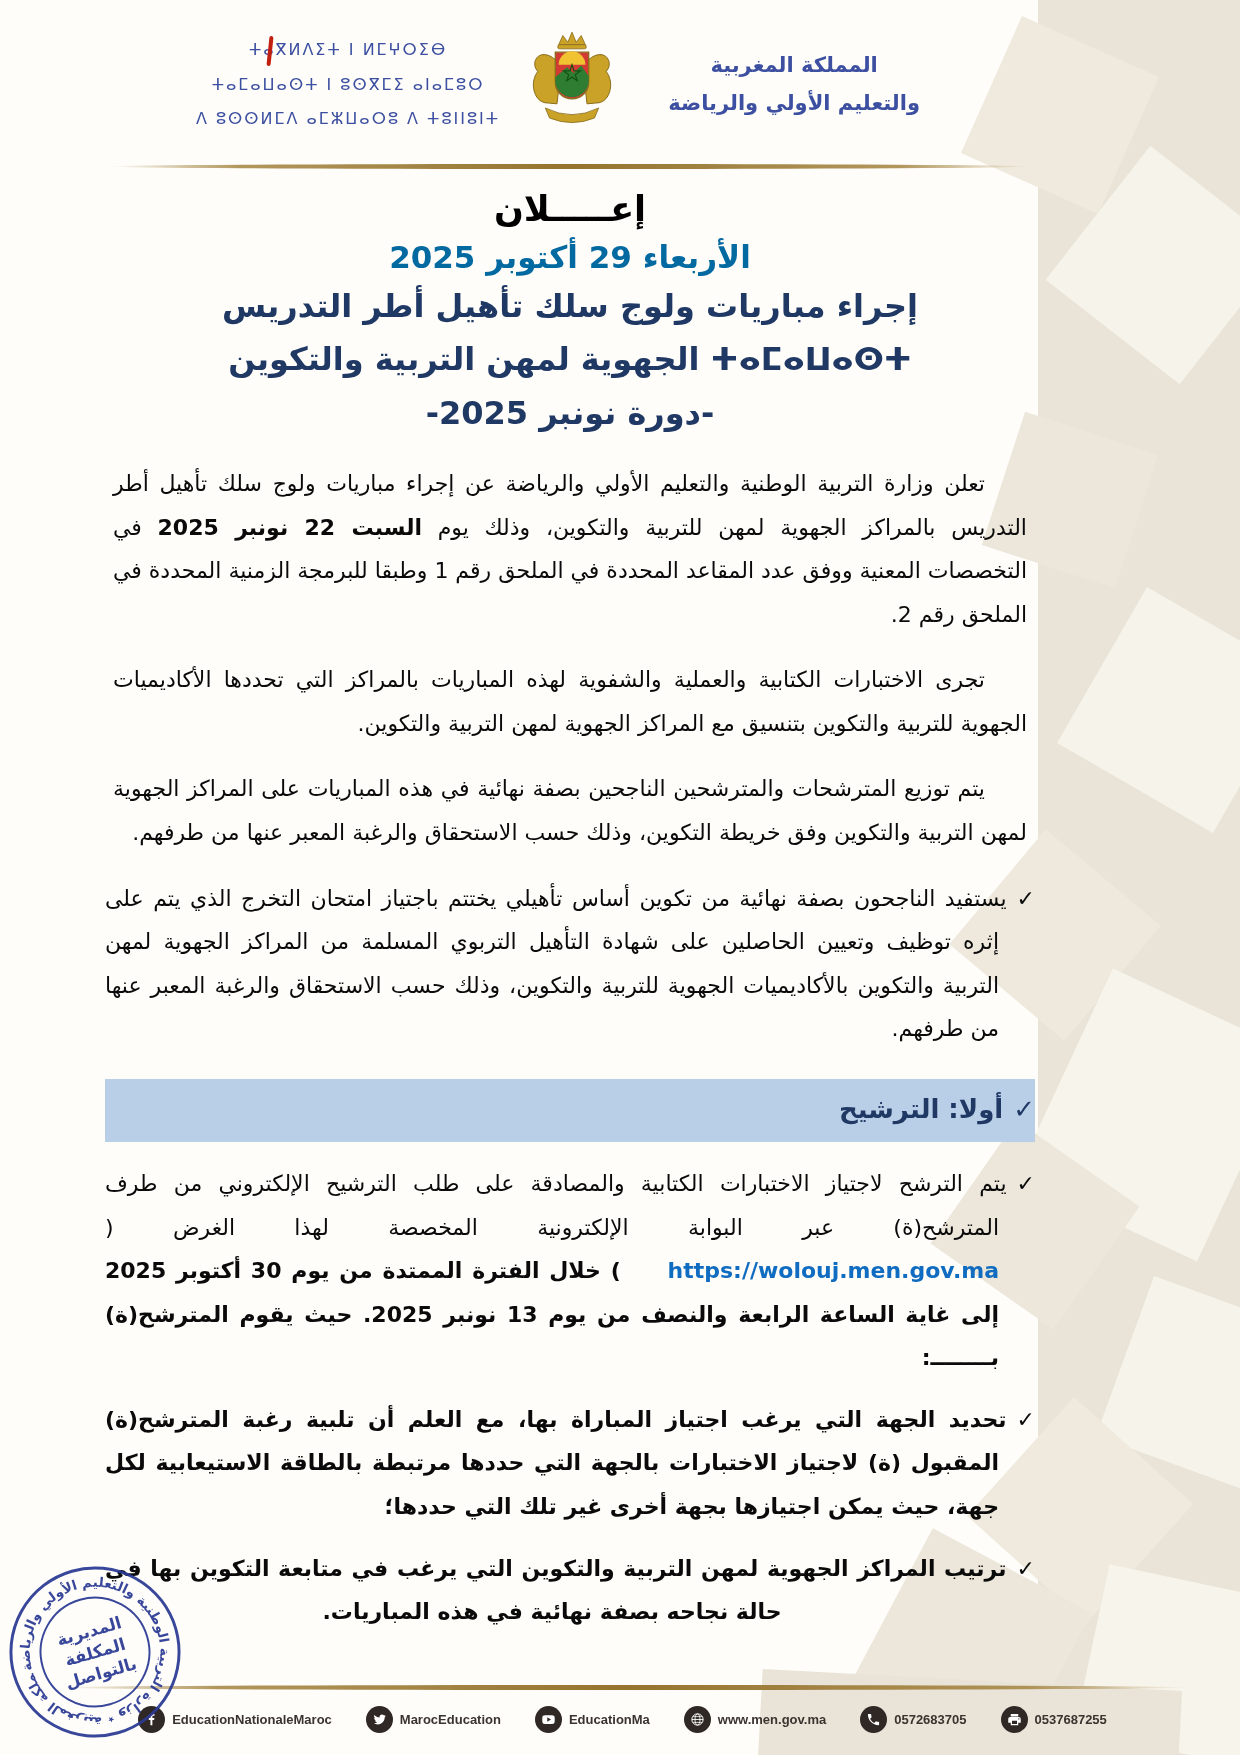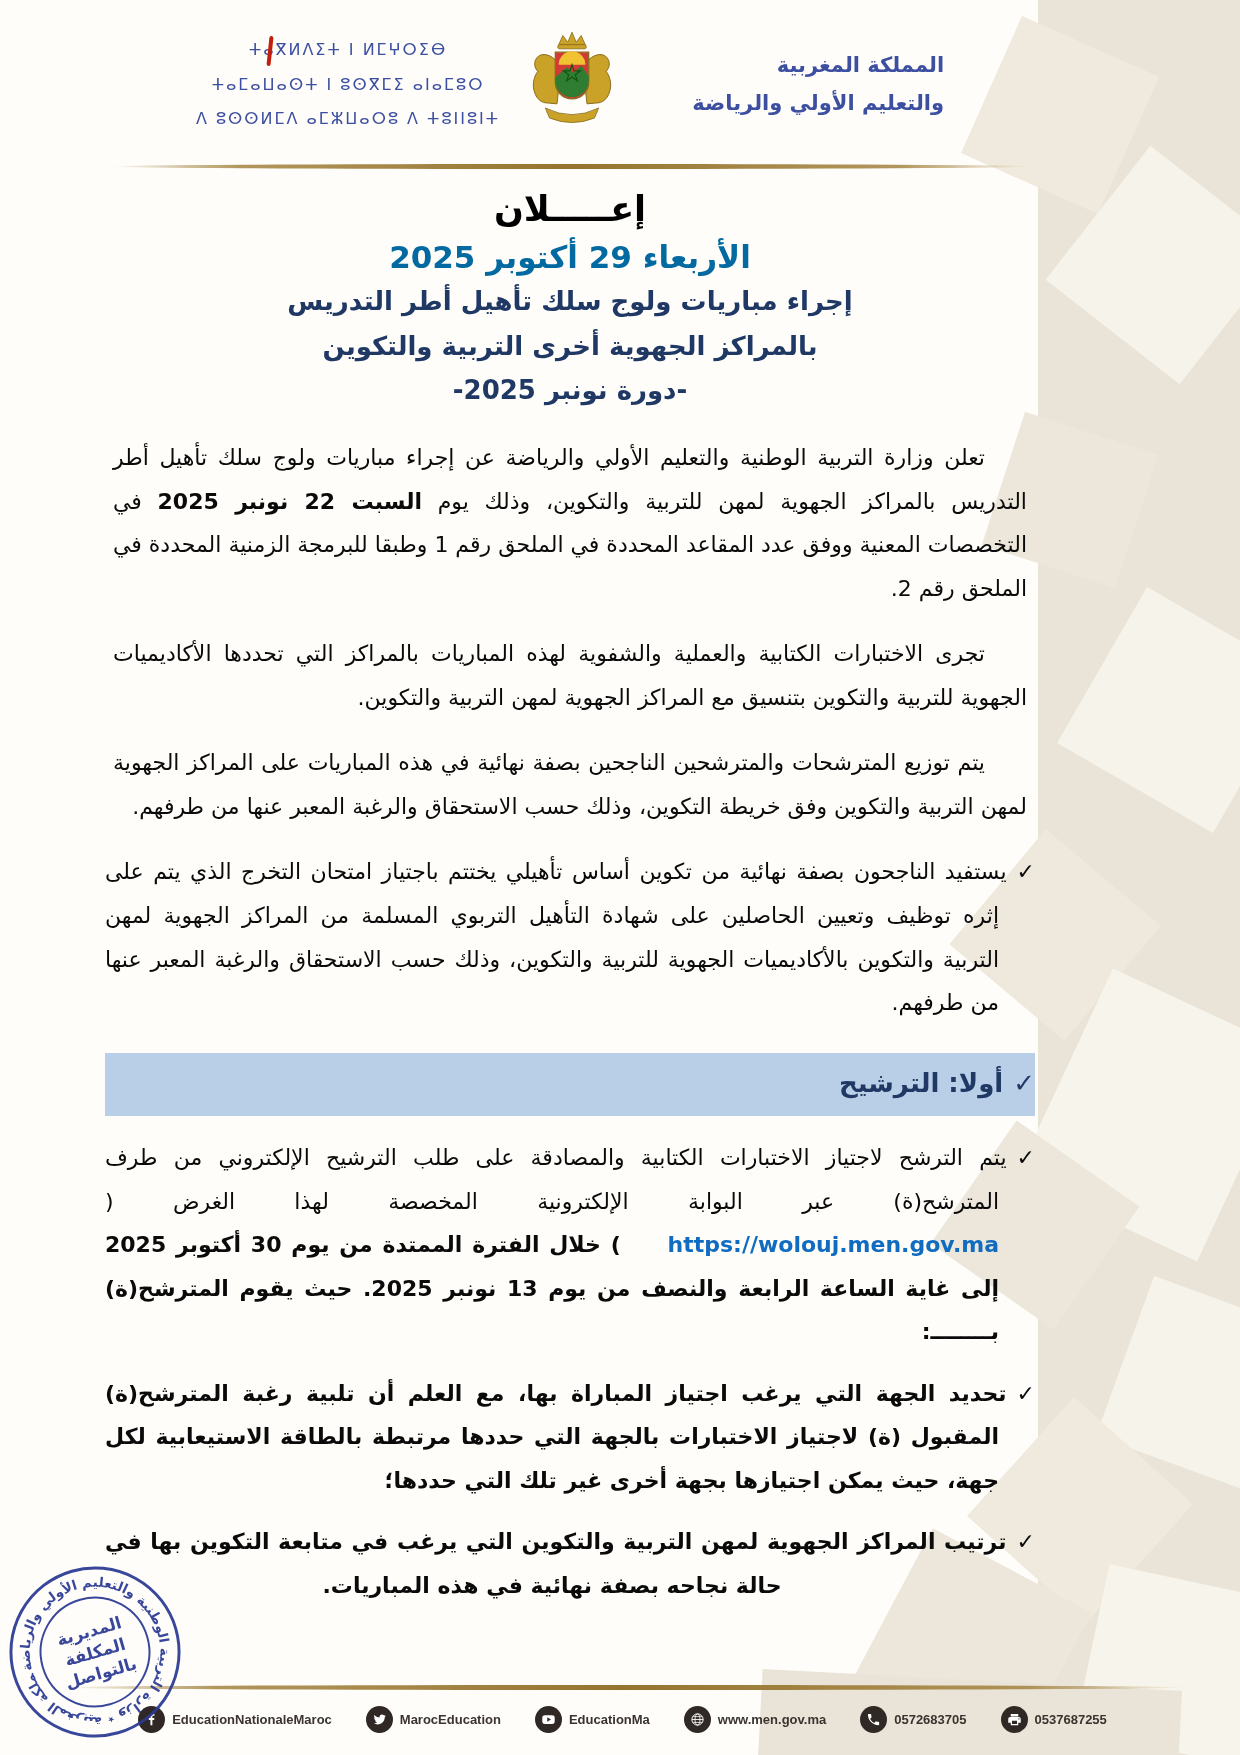--- a/index.html
+++ b/index.html
@@ -3,32 +3,32 @@
 <meta charset="utf-8">
 <style>
   html,body{margin:0;padding:0;background:#ffffff;}
   .page{position:relative;width:1240px;height:1755px;background:#fefdfa;overflow:hidden;
         font-family:"DejaVu Sans",sans-serif;}
   .wm{position:absolute;top:0;left:0;z-index:0;pointer-events:none;}
   .content{position:absolute;z-index:1;left:105px;top:0;width:930px;}
 
   
   .hdr{display:flex;direction:rtl;justify-content:center;align-items:center;gap:22px;margin-top:24px;}
-  .hdr-ar{color:#3c4fa0;font-size:21px;font-weight:bold;line-height:1.8;min-width:300px;}
+  .hdr-ar{color:#3c4fa0;text-align:center;font-size:21px;font-weight:bold;line-height:1.8;min-width:300px;}
   .hdr-tif{color:#3c4fa0;text-align:center;font-size:16px;line-height:2.15;letter-spacing:2px;min-width:300px;}
   .crest{flex:0 0 auto;}
 
   .gold{height:5px;border:0;margin:18px 6px 10px 6px;border-radius:100%/100%;
         background:linear-gradient(90deg,rgba(164,132,64,0) 0%,rgba(164,132,64,.85) 14%,#96742f 50%,rgba(164,132,64,.85) 86%,rgba(164,132,64,0) 100%);}
 
   
   .title{direction:rtl;text-align:center;font-weight:bold;margin-top:20px;}
   .t-blue{color:#000000;font-size:35px;margin:4px 0 10px;}
   .t-date{color:#0369a1;font-size:31px;margin:8px 0;}
-  .t-navy{color:#1f3864;font-size:26px;margin:7px 0;line-height:1.45;}
+  .t-navy{color:#1f3864;font-size:32px;margin:7px 0;line-height:1.45;}
 
   
   .body{direction:rtl;color:#0a0a0a;font-size:22px;line-height:1.98;text-align:justify;margin-top:26px;}
   p.para{margin:22px 8px;text-indent:42px;}
   p.check{margin:18px 0;padding-right:36px;text-indent:-36px;}
   .tick{display:inline-block;text-indent:0;padding-left:10px;font-weight:bold;}
   .b{font-weight:bold;}
   .c-link{color:#0f6cc0;font-weight:bold;text-decoration:none;margin-left:37px;}
   .center-last{text-align-last:center;}
   .banner{background:#b9cee7;color:#1f3864;direction:rtl;text-align:right;font-weight:bold;
@@ -102,21 +102,21 @@
         <div>ⴷ ⵓⵙⵙⵍⵎⴷ ⴰⵎⵣⵡⴰⵔⵓ ⴷ ⵜⵓⵏⵏⵓⵏⵜ</div>
       </div>
     </div>
 
     <div class="gold"></div>
 
     <div class="title">
       <div class="t-blue">إعـــــلان</div>
       <div class="t-date">الأربعاء 29 أكتوبر 2025</div>
       <div class="t-navy">إجراء مباريات ولوج سلك تأهيل أطر التدريس</div>
-      <div class="t-navy">بالمراكز الجهوية أخرى التربية والتكوين</div>
+      <div class="t-navy">ⵜⴰⵎⴰⵡⴰⵙⵜ الجهوية لمهن التربية والتكوين</div>
       <div class="t-navy">-دورة نونبر 2025-</div>
     </div>
 
     <div class="body">
       <p class="para"><span>تعلن وزارة التربية الوطنية والتعليم الأولي والرياضة عن إجراء مباريات ولوج سلك تأهيل أطر التدريس بالمراكز الجهوية لمهن للتربية والتكوين، وذلك يوم </span><span class="b">السبت 22 نونبر 2025</span><span> في التخصصات المعنية ووفق عدد المقاعد المحددة في الملحق رقم 1 وطبقا للبرمجة الزمنية المحددة في الملحق رقم 2.</span></p>
       <p class="para"><span>تجرى الاختبارات الكتابية والعملية والشفوية لهذه المباريات بالمراكز التي تحددها الأكاديميات الجهوية للتربية والتكوين بتنسيق مع المراكز الجهوية لمهن التربية والتكوين.</span></p>
       <p class="para"><span>يتم توزيع المترشحات والمترشحين الناجحين بصفة نهائية في هذه المباريات على المراكز الجهوية لمهن التربية والتكوين وفق خريطة التكوين، وذلك حسب الاستحقاق والرغبة المعبر عنها من طرفهم.</span></p>
 
       <p class="check"><span class="tick">✓</span><span><span>يستفيد الناجحون بصفة نهائية من تكوين أساس تأهيلي يختتم باجتياز امتحان التخرج الذي يتم على إثره توظيف وتعيين الحاصلين على شهادة التأهيل التربوي المسلمة من المراكز الجهوية لمهن التربية والتكوين بالأكاديميات الجهوية للتربية والتكوين، وذلك حسب الاستحقاق والرغبة المعبر عنها من طرفهم.</span></span></p>
 

